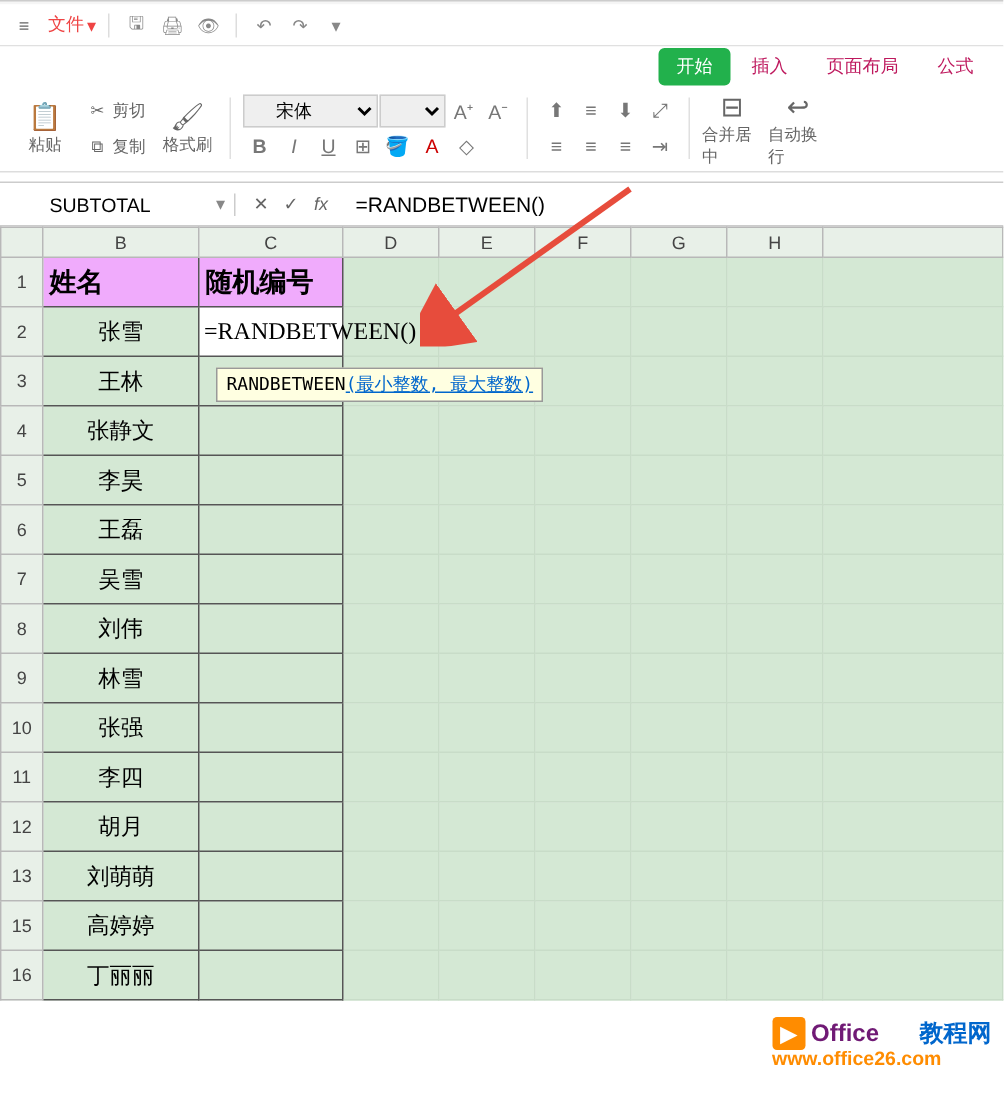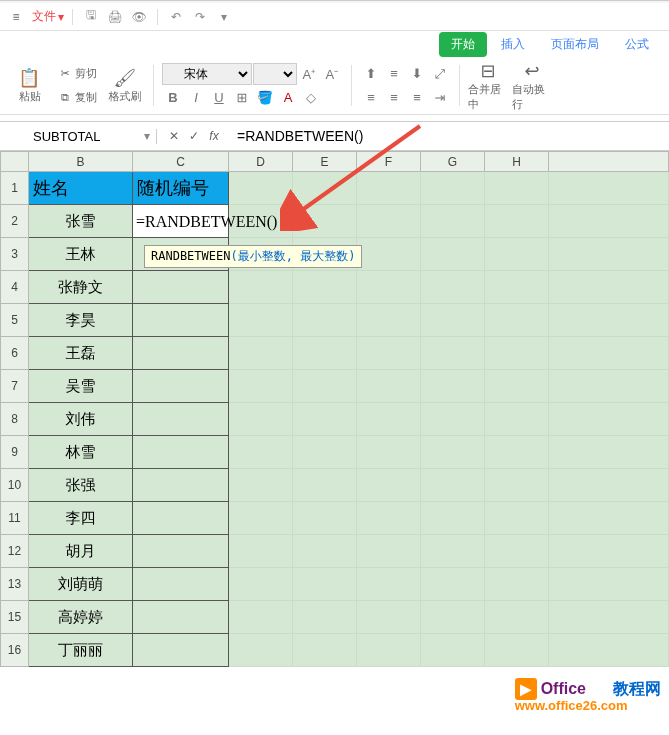--- a/index.html
+++ b/index.html
@@ -7,21 +7,21 @@
     
     .top-border { border-top: 1px solid #ccc; height: 3px; background: #f5f5f5; }
     
     .menu-bar { display: flex; align-items: center; padding: 3px 8px; background: #fff; height: 28px; border-bottom: 1px solid #e0e0e0; gap: 4px; }
     .menu-icon { width: 16px; height: 16px; color: #666; display: inline-flex; align-items: center; justify-content: center; }
     .file-menu { color: #ef4444; margin-left: 4px; display: flex; align-items: center; gap: 2px; }
     .qat-btn { width: 20px; height: 20px; display: flex; align-items: center; justify-content: center; color: #888; }
     .qat-sep { width: 1px; height: 16px; background: #ddd; margin: 0 4px; }
     
     .tabs-bar { display: flex; align-items: center; padding: 2px 8px; background: #fff; height: 26px; gap: 2px; }
-    .tab { padding: 4px 12px; color: #3b82f6; border-radius: 4px; cursor: pointer; }
+    .tab { padding: 4px 12px; color: #be185d; border-radius: 4px; cursor: pointer; }
     .tab.active { background: #22b14c; color: #fff; }
     .tabs-right { margin-left: auto; display: flex; gap: 2px; }
     
     .ribbon { display: flex; align-items: stretch; padding: 4px 6px; background: #fff; height: 58px; border-bottom: 1px solid #ddd; gap: 2px; }
     .ribbon-group { display: flex; align-items: center; gap: 4px; padding: 0 4px; }
     .ribbon-sep { width: 1px; background: #e0e0e0; margin: 4px 2px; }
     .big-btn { display: flex; flex-direction: column; align-items: center; justify-content: center; width: 40px; height: 48px; color: #666; }
     .big-btn-icon { font-size: 18px; }
     .big-btn-label { font-size: 11px; }
     .small-btn-col { display: flex; flex-direction: column; gap: 2px; }
@@ -43,27 +43,27 @@
     .sheet-area { position: relative; }
     .grid { border-collapse: collapse; table-layout: fixed; }
     .corner { width: 28px; height: 20px; background: #e8f0e8; border: 1px solid #b8b8b8; }
     .col-header { height: 20px; background: #e8f0e8; border: 1px solid #b8b8b8; text-align: center; font-size: 12px; color: #444; }
     .col-B { width: 104px; }
     .col-C { width: 96px; }
     .col-D { width: 64px; }
     .col-other { width: 64px; }
     .row-header { width: 28px; background: #e8f0e8; border: 1px solid #b8b8b8; text-align: center; font-size: 12px; color: #444; }
     .cell { border: 1px solid #b8b8b8; padding: 2px 4px; background: #d4e8d4; height: 33px; font-size: 15px; vertical-align: middle; }
-    .cell.hdr { background: #0ea5e9; font-size: 18px; font-family: "SimSun", serif; }
+    .cell.hdr { background: #f0abfc; font-size: 18px; font-family: "SimSun", serif; font-weight: bold; }
     .cell.data { font-family: Liberation Serif, serif; text-align: center; }
     .cell.bordered { border: 1px solid #555; }
     .cell.plain { background: #d4e8d4; border: 1px solid #c8dcc8; }
     .editing-text { position: absolute; font-family: "Times New Roman", serif; font-size: 16px; color: #000; }
     .tooltip { position: absolute; background: #ffffe1; border: 1px solid #999; padding: 2px 6px; font-size: 12px; font-family: "SimSun", monospace; }
-    .tooltip-link { color: #0066cc; margin-top: 16px; }
+    .tooltip-link { text-decoration: underline; color: #0066cc; margin-top: 16px; }
     
     .arrow-svg { position: absolute; pointer-events: none; }
     
     .watermark { position: absolute; right: 8px; bottom: 22px; text-align: left; }
     .wm-row1 { display: flex; align-items: center; gap: 4px; }
     .wm-logo { width: 22px; height: 22px; background: #ff8c00; border-radius: 3px; display: flex; align-items: center; justify-content: center; color: #fff; font-weight: bold; font-size: 14px; }
     .wm-office { color: #701a75; font-size: 16px; font-weight: bold; }
     .wm-suffix { color: #0066cc; font-size: 16px; font-weight: bold; padding-left: 27px; }
     .wm-url { color: #ff8c00; font-size: 13px; font-weight: bold; margin-top: -2px; }
   </style>

